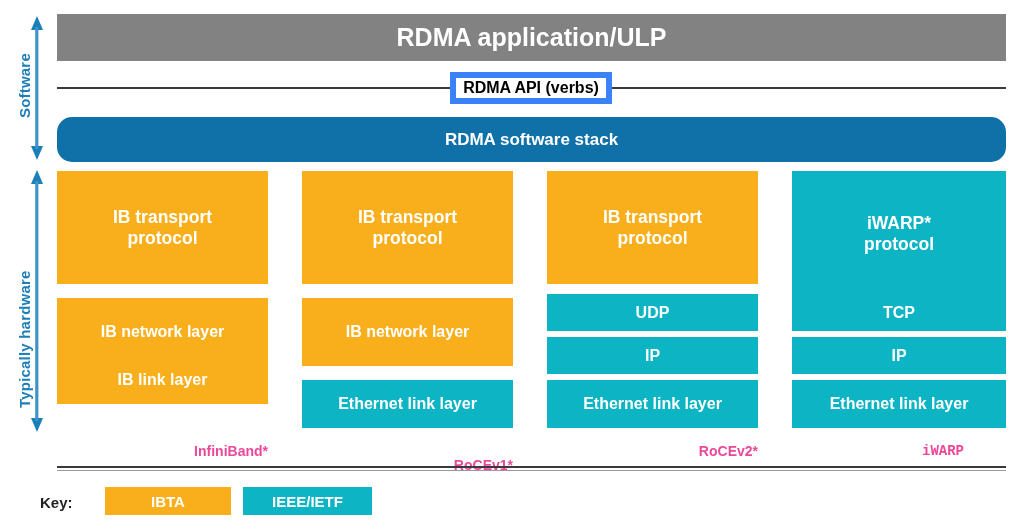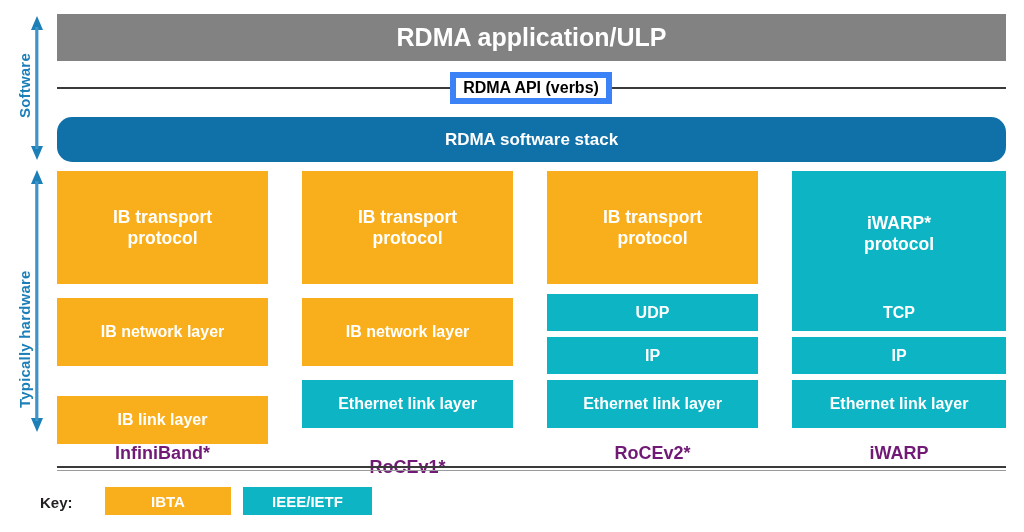--- a/index.html
+++ b/index.html
@@ -89,24 +89,24 @@
     justify-content: center;
     color: #000000;
     font-weight: bold;
     font-size: 16px;
     box-sizing: border-box;
   }
 
   
   .col-label {
     position: absolute;
-    text-align: center;
-    color: #701a75;
+    text-align: right;
+    color: #ec4899;
     font-weight: bold;
-    font-size: 18px;
+    font-size: 14px;
     white-space: nowrap;
   }
   .rule {
     position: absolute;
     background: #3a3a3a;
   }
   .rule.thin { background: #9a9a9a; }
 
   
   .key-label {
@@ -159,39 +159,39 @@
 
   <div class="band band-app" style="left:57px; top:14px; width:949px; height:47px;">RDMA application/ULP</div>
 
   <div class="verbs-line" style="left:57px; top:87px; width:949px;"></div>
   <div class="verbs-box" style="left:450px; top:72px; width:162px; height:32px;">RDMA API (verbs)</div>
 
   <div class="band band-stack" style="left:57px; top:117px; width:949px; height:45px;">RDMA software stack</div>
 
   <div class="cell tall box-ibta" style="left:57px; top:171px; width:211px; height:113px;">IB transport<br>protocol</div>
   <div class="cell box-ibta" style="left:57px; top:298px; width:211px; height:68px;">IB network layer</div>
-  <div class="cell box-ibta" style="left:57px; top:396px; width:211px; height:48px;">IB link layer</div>
+  <div class="cell box-ibta" style="left:57px; top:356px; width:211px; height:48px;">IB link layer</div>
   <div class="col-label" style="left:57px; top:443px; width:211px;">InfiniBand*</div>
 
   <div class="cell tall box-ibta" style="left:302px; top:171px; width:211px; height:113px;">IB transport<br>protocol</div>
   <div class="cell box-ibta" style="left:302px; top:298px; width:211px; height:68px;">IB network layer</div>
   <div class="cell box-ieee" style="left:302px; top:380px; width:211px; height:48px;">Ethernet link layer</div>
   <div class="col-label" style="left:302px; top:457px; width:211px;">RoCEv1*</div>
 
   <div class="cell tall box-ibta" style="left:547px; top:171px; width:211px; height:113px;">IB transport<br>protocol</div>
   <div class="cell box-ieee" style="left:547px; top:294px; width:211px; height:37px;">UDP</div>
   <div class="cell box-ieee" style="left:547px; top:337px; width:211px; height:37px;">IP</div>
   <div class="cell box-ieee" style="left:547px; top:380px; width:211px; height:48px;">Ethernet link layer</div>
   <div class="col-label" style="left:547px; top:443px; width:211px;">RoCEv2*</div>
 
   <div class="cell tall box-ieee" style="left:792px; top:171px; width:214px; height:126px;">iWARP*<br>protocol</div>
   <div class="cell box-ieee" style="left:792px; top:294px; width:214px; height:37px;">TCP</div>
   <div class="cell box-ieee" style="left:792px; top:337px; width:214px; height:37px;">IP</div>
   <div class="cell box-ieee" style="left:792px; top:380px; width:214px; height:48px;">Ethernet link layer</div>
-  <div class="col-label" style="left:792px; top:443px; width:214px;">iWARP</div>
+  <div class="col-label" style="left:750px; top:443px; width:214px;font-family:Liberation Mono, monospace;">iWARP</div>
 
   <div class="rule" style="left:57px; top:466px; width:949px; height:2px;"></div>
   <div class="rule thin" style="left:57px; top:470px; width:949px; height:1px;"></div>
 
   <div class="key-label" style="left:40px; top:494px;">Key:</div>
   <div class="key-chip" style="left:243px; top:487px; width:129px; height:28px; background:#0db4c4;">IEEE/IETF</div>
   <div class="key-chip" style="left:105px; top:487px; width:126px; height:28px; background:#f9af1c;">IBTA</div>
 
 
 </div>

